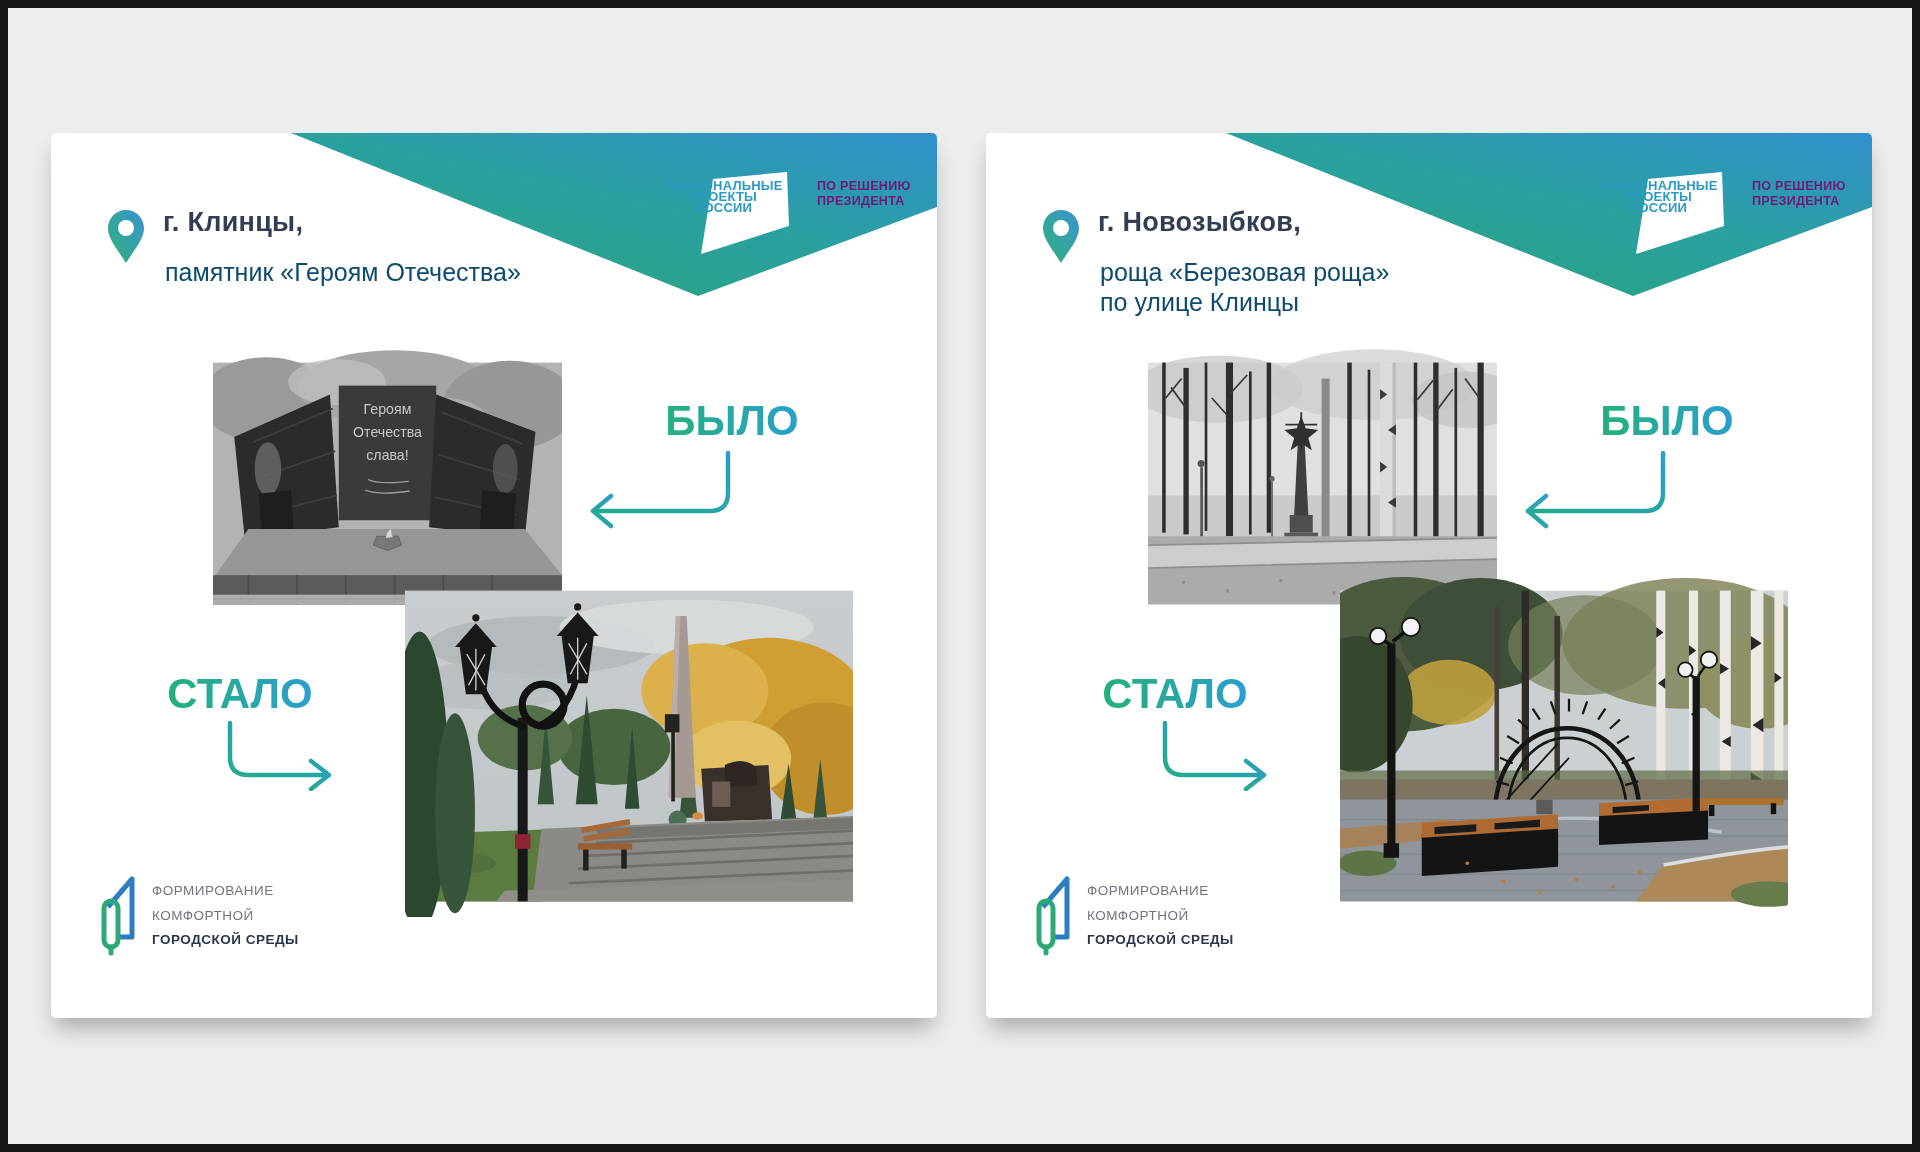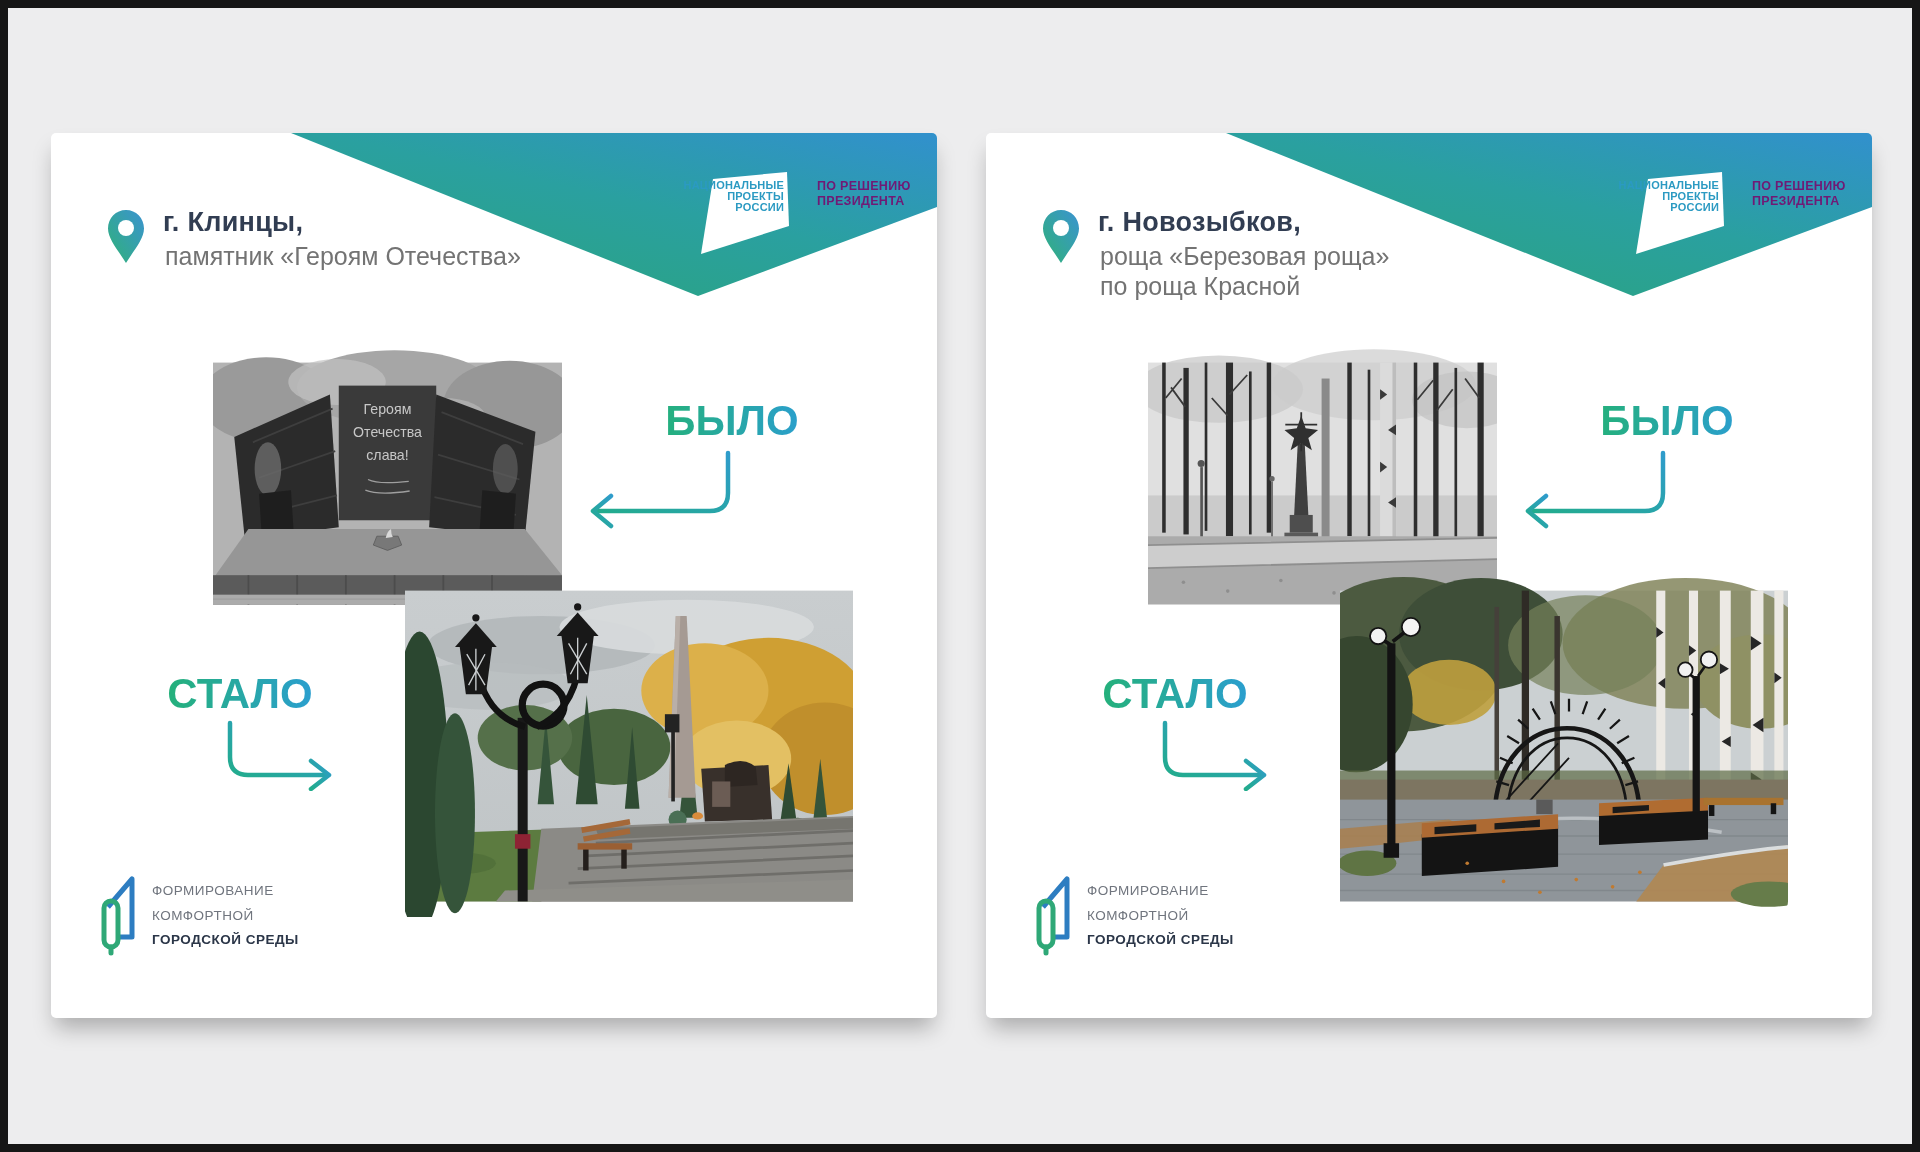--- a/index.html
+++ b/index.html
@@ -4,27 +4,27 @@
 <style>
   html,body{margin:0;padding:0;background:#444;}
   *{box-sizing:border-box;}
   .frame{position:relative;width:1920px;height:1152px;background:#161616;font-family:"Liberation Sans","DejaVu Sans",sans-serif;}
   .bg{position:absolute;left:8px;top:8px;right:8px;bottom:8px;background:#EDEDEE;overflow:hidden;}
   .card{position:absolute;width:886px;height:885px;background:#ffffff;border-radius:5px;
         box-shadow:0 14px 22px -4px rgba(0,0,0,0.28);overflow:hidden;}
   .card.c1{left:43px;top:125px;}
   .card.c2{left:978px;top:125px;}
   .ribbon{position:absolute;left:0;top:0;width:886px;height:300px;}
-  .np-text{position:absolute;left:612px;top:47px;width:121px;text-align:right;
-           font-size:11px;line-height:11px;font-weight:bold;color:#2B9AC2;letter-spacing:.2px;}
+  .np-text{position:absolute;left:612px;top:47px;width:121px;text-align:center;
+           font-size:13px;line-height:11px;font-weight:bold;color:#2B9AC2;letter-spacing:.2px;}
   .decision{position:absolute;left:766px;top:46px;font-size:12.5px;line-height:15px;
             font-weight:bold;color:#701a75;letter-spacing:.3px;}
   .pin{position:absolute;left:57px;top:77px;width:36px;height:53px;}
   .city{position:absolute;left:112px;top:74px;font-size:27px;font-weight:bold;color:#313D52;letter-spacing:.3px;}
-  .obj{position:absolute;left:114px;top:108px;font-size:25px;line-height:30px;color:#737373;}
+  .obj{position:absolute;left:114px;top:124px;font-size:25px;line-height:30px;color:#0c4a6e;}
   .photo{position:absolute;border-radius:16px;overflow:hidden;padding-left:45px;}
   .photo.before{left:117px;top:214px;width:394px;height:273px;z-index:1;}
   .photo.after{left:309px;top:442px;width:493px;height:342px;z-index:2;}
   .photo svg{display:block;width:100%;height:100%;}
   .state-label{position:absolute;width:170px;text-align:center;font-size:42px;font-weight:bold;
       background:linear-gradient(90deg,#24B273,#2B9DD6);
       -webkit-background-clip:text;background-clip:text;color:transparent;z-index:3;}
   .label-before{left:596px;top:264px;text-align:center;}
   .label-after{left:104px;top:537px;}
   .arrow{position:absolute;z-index:3;}
@@ -224,21 +224,21 @@
       <div>ПРЕЗИДЕНТА</div>
     </div>
 
     <svg class="pin" viewBox="0 0 36 53">
       <path d="M18,0 C8,0 0,8 0,18.5 C0,29 10,40 18,53 C26,40 36,29 36,18.5 C36,8 28,0 18,0 Z" fill="url(#gPin)"></path>
       <circle cx="18" cy="18" r="8" fill="#ffffff"></circle>
     </svg>
     <div class="city">г. Новозыбков,</div>
     <div class="obj">
       <div>роща «Березовая роща»</div>
-      <div>по роща Красной</div>
+      <div>по улице Клинцы</div>
     </div>
 
     <div class="photo before">
       <svg viewBox="0 0 394 273">
         <rect width="394" height="273" fill="#E0E0E0"></rect>
         <ellipse cx="80" cy="30" rx="95" ry="38" fill="#C6C6C6" opacity="0.7"></ellipse>
         <ellipse cx="255" cy="25" rx="115" ry="40" fill="#CCCCCC" opacity="0.7"></ellipse>
         <ellipse cx="360" cy="42" rx="62" ry="32" fill="#C2C2C2" opacity="0.7"></ellipse>
         <rect x="0" y="150" width="394" height="46" fill="#BDBDBD" opacity="0.6"></rect>
         <g fill="#2E2E2E">

